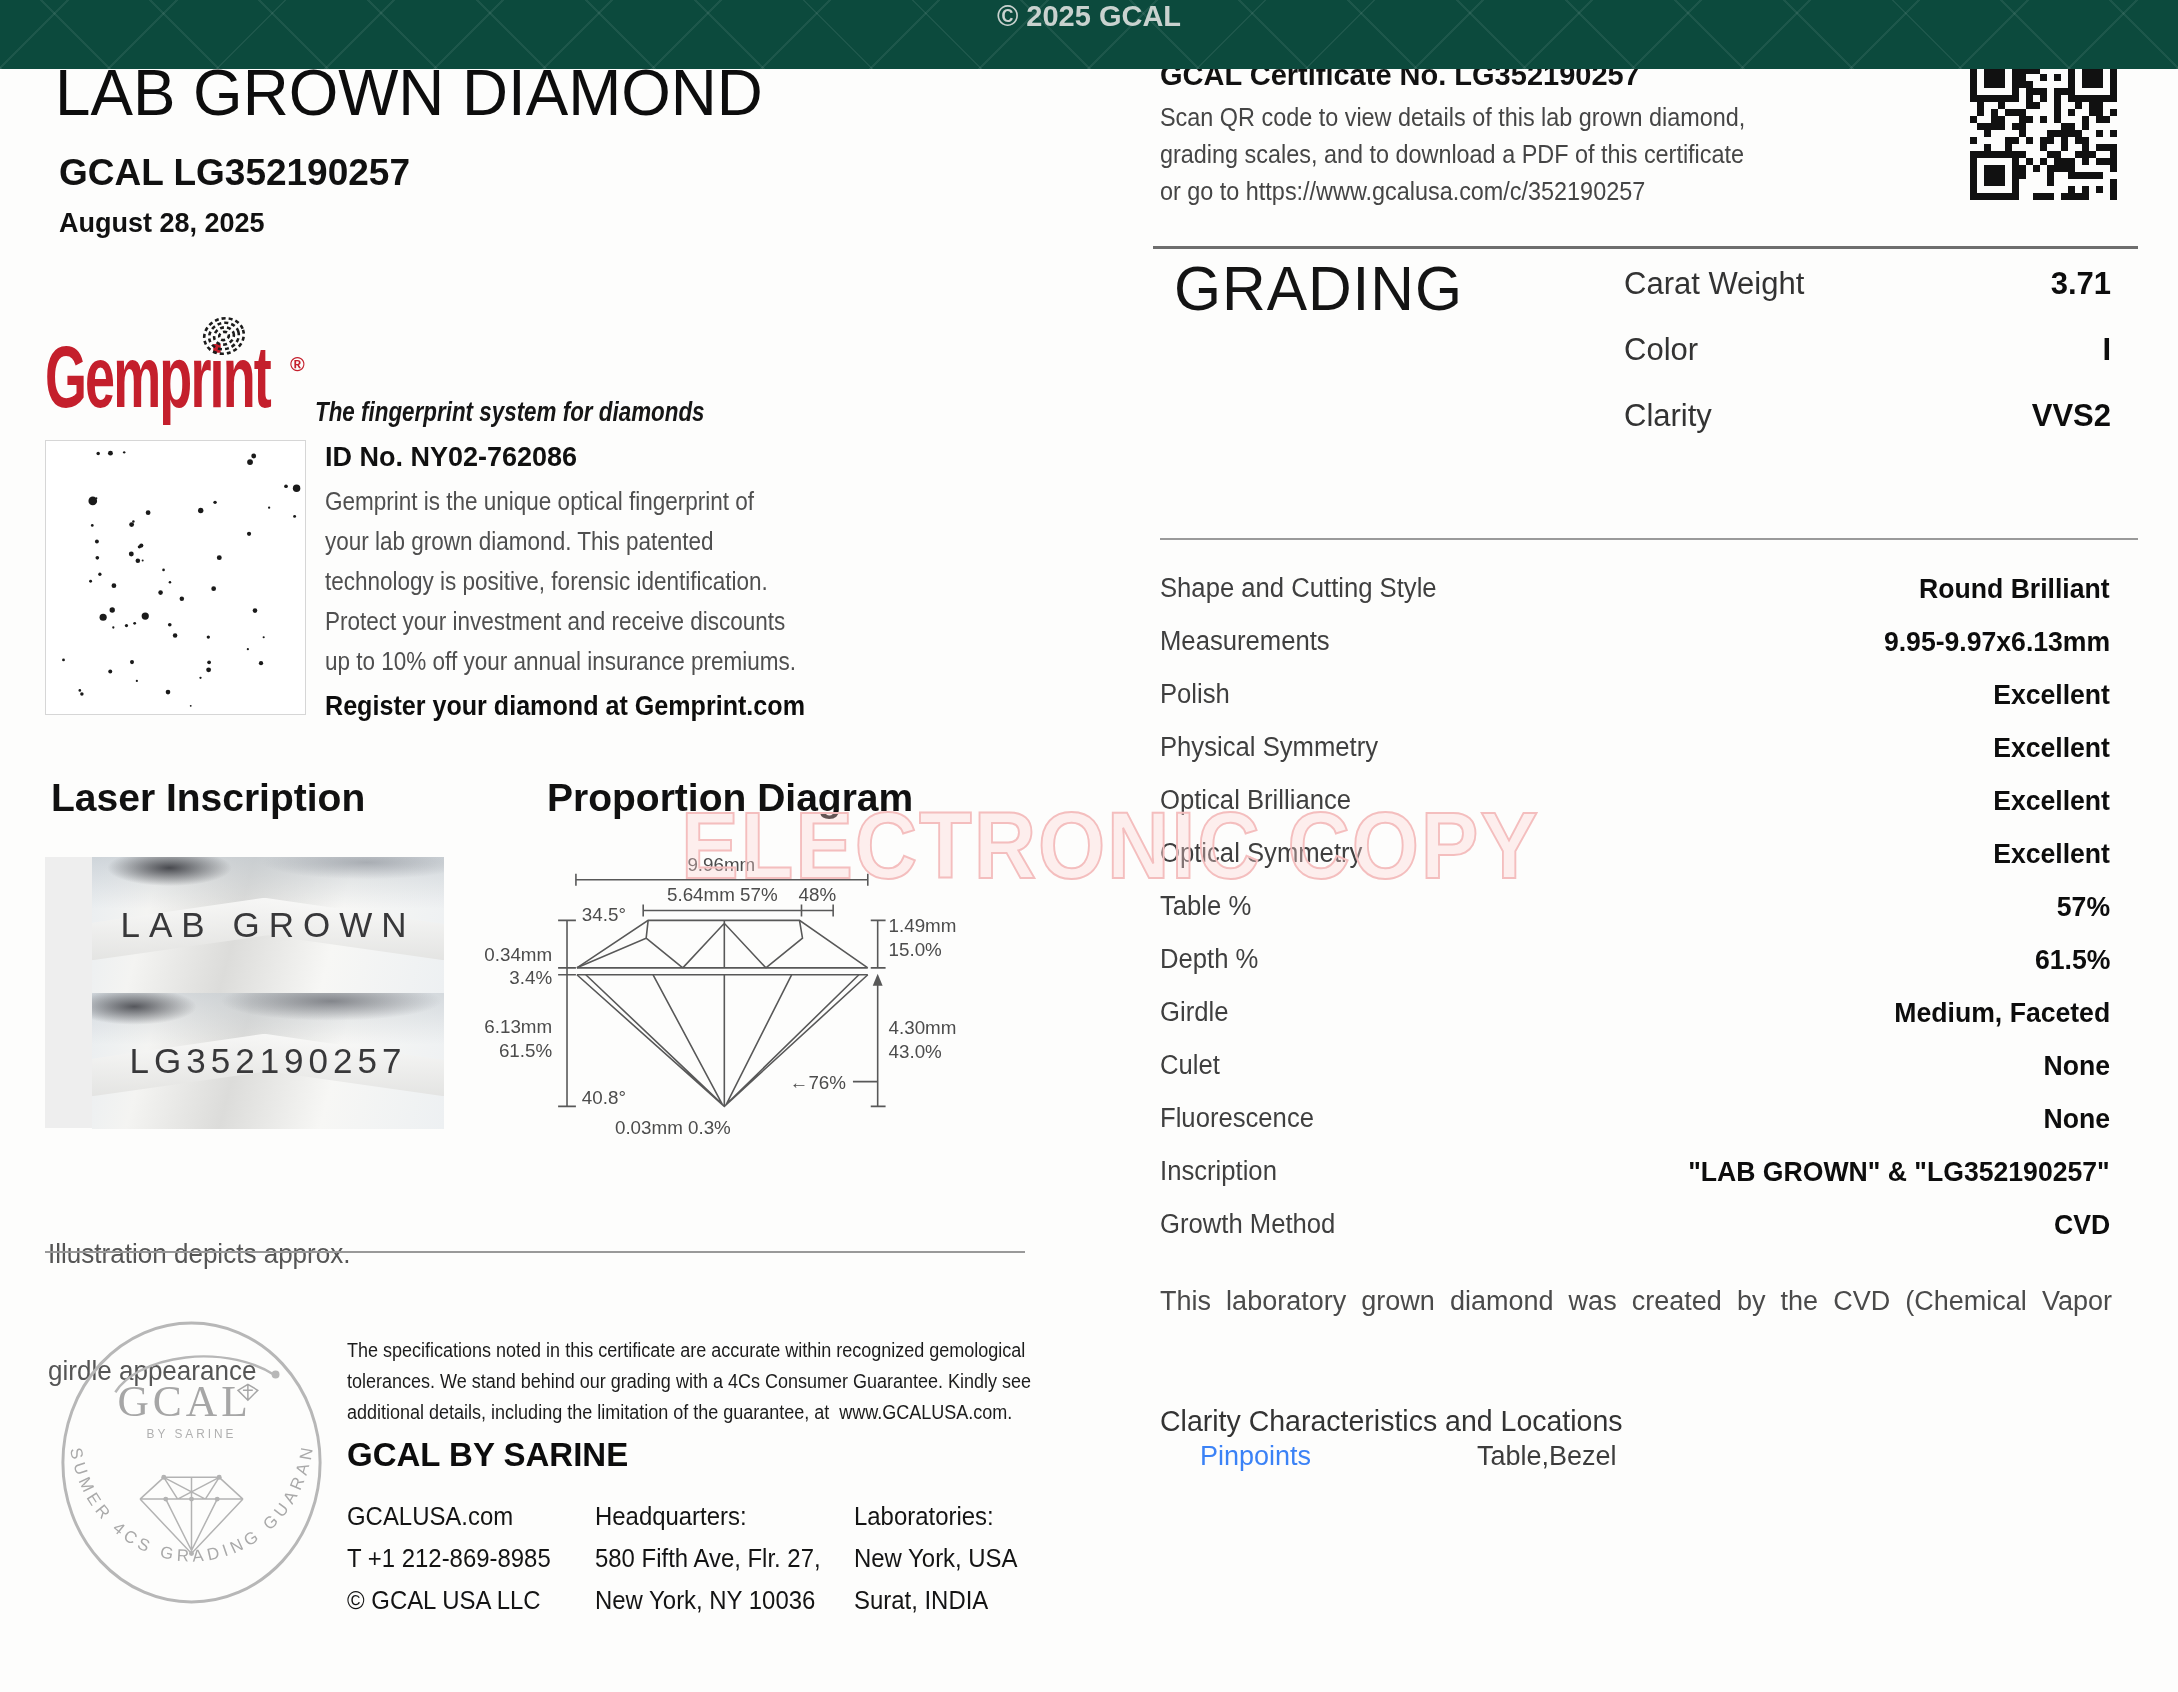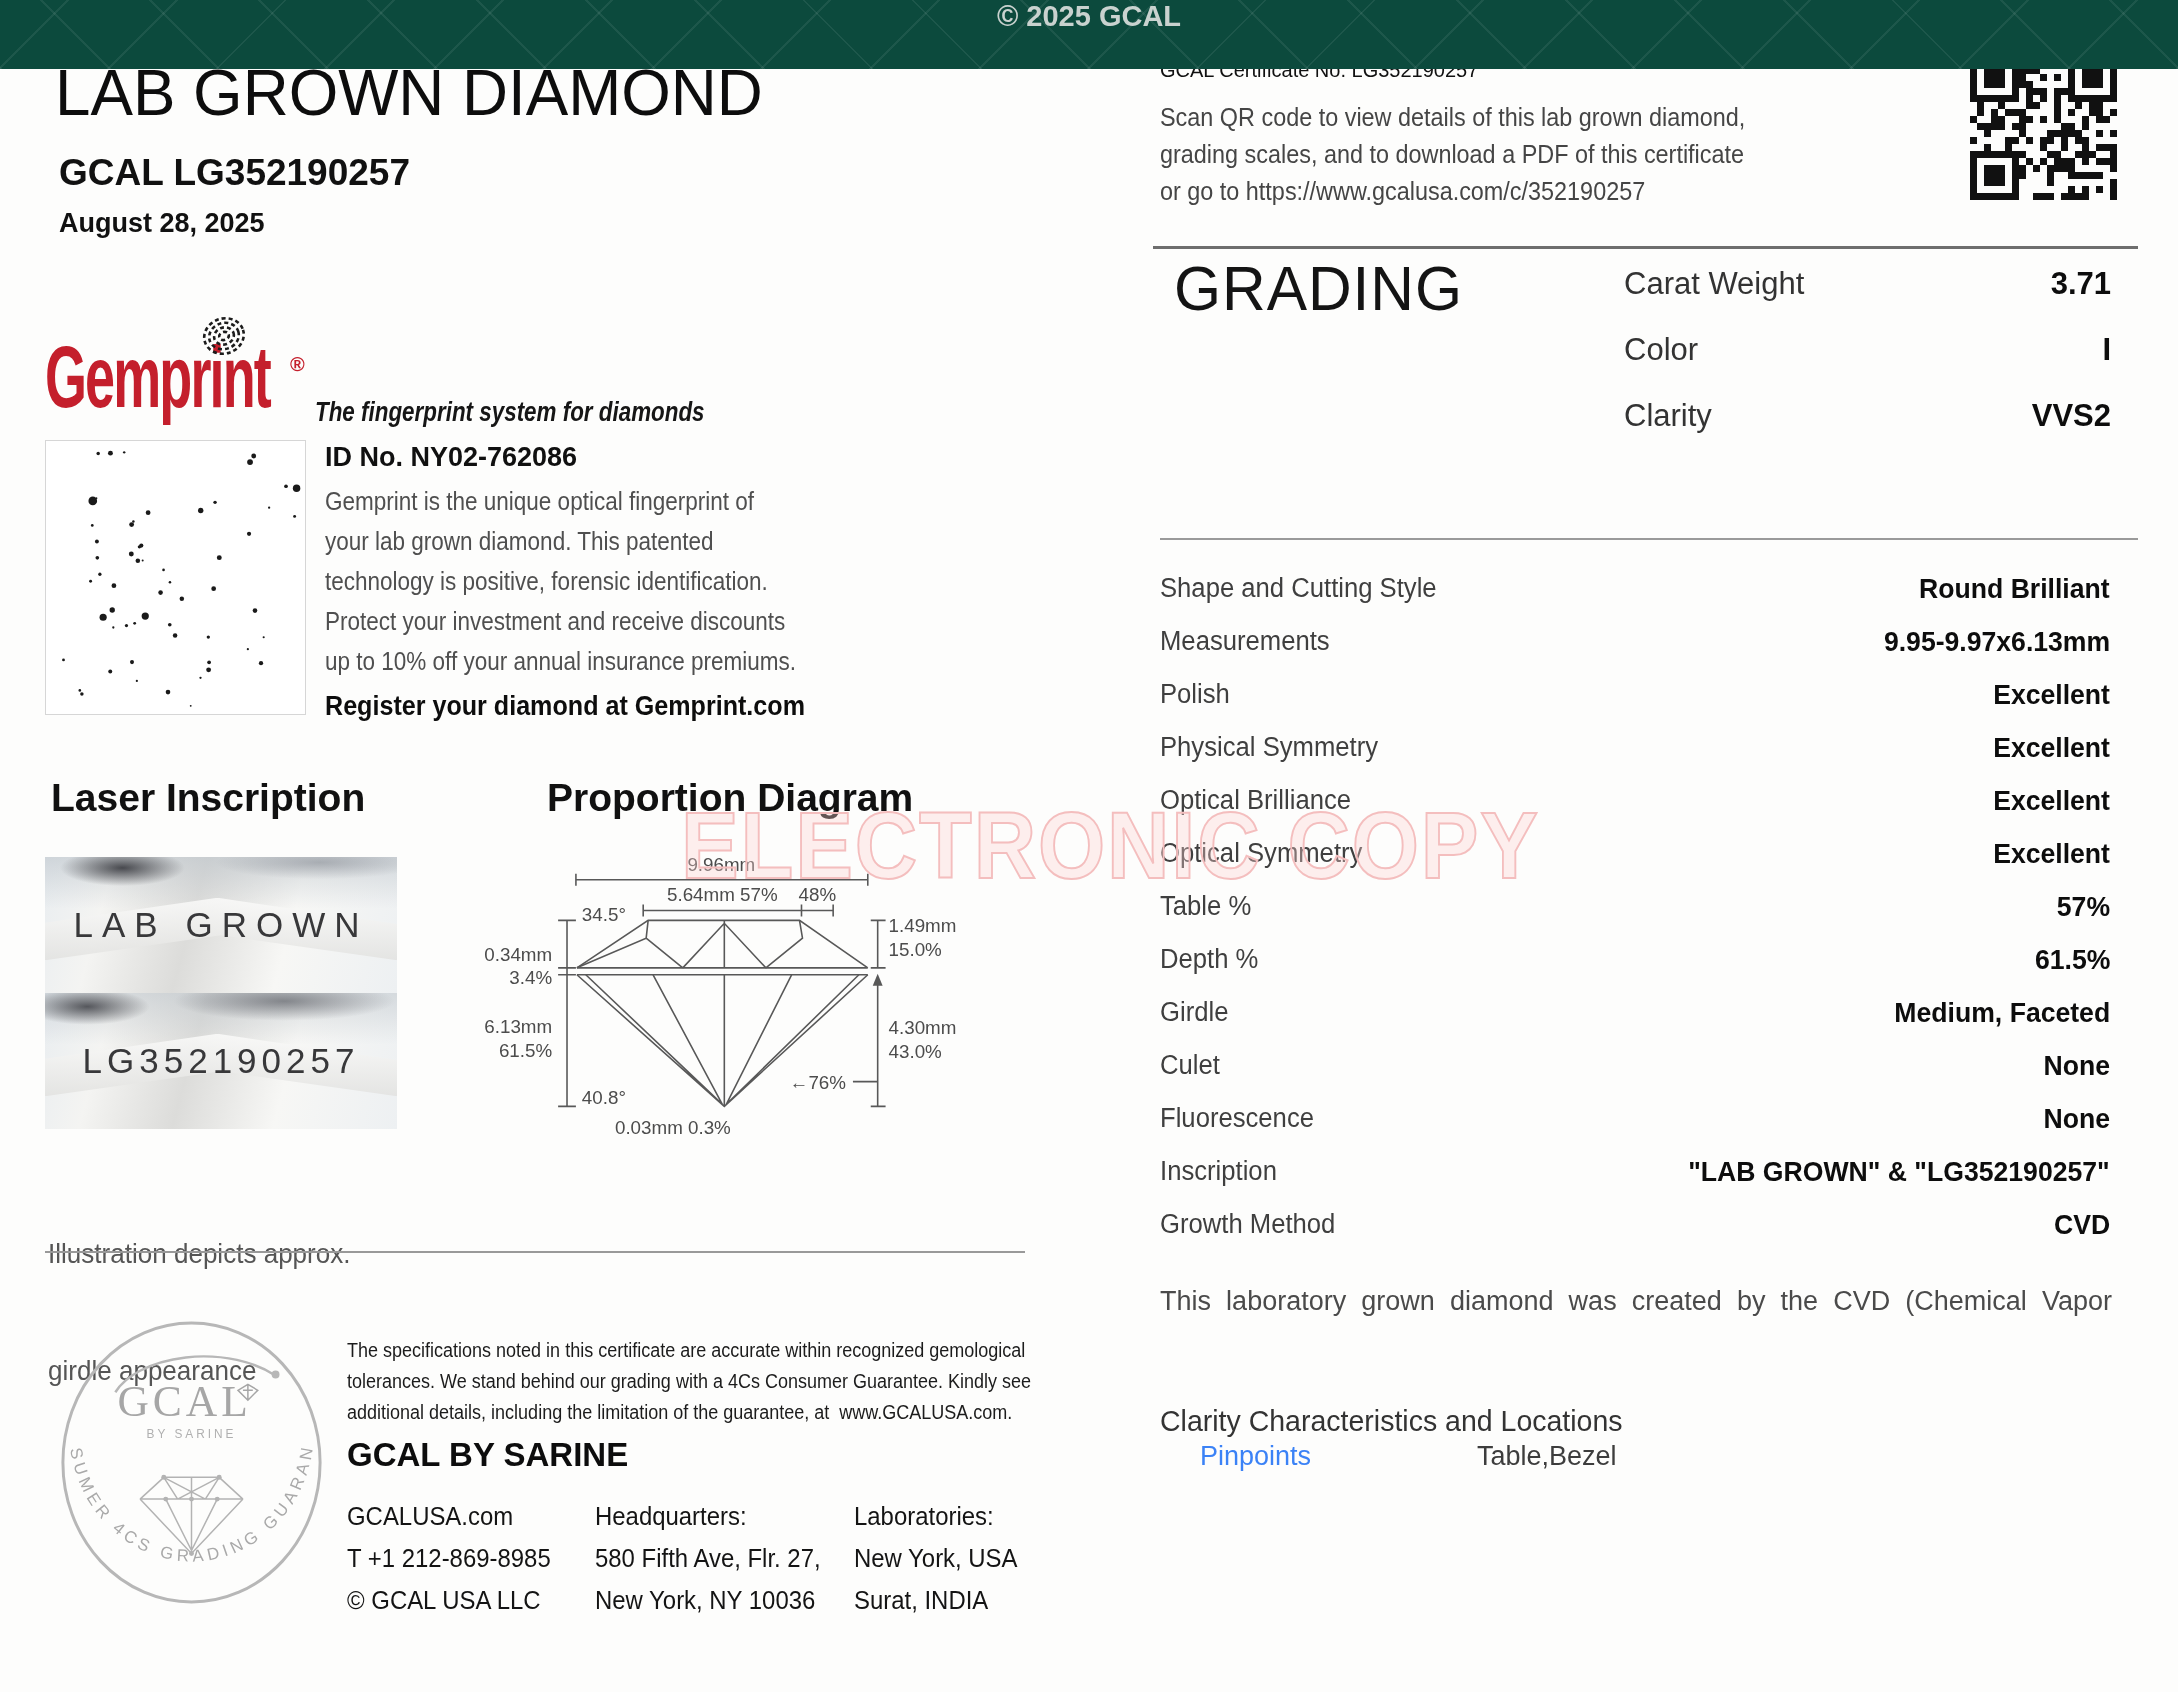--- a/index.html
+++ b/index.html
@@ -30,21 +30,21 @@
   #gemid{left:325px;top:442px;}
   #gpid{font-size:27px;font-weight:700;color:#101010;white-space:pre;}
   .gpdesc{font-size:25px;color:#4f4f4f;line-height:40px;white-space:pre;transform:scaleX(.9);transform-origin:0 0;}
   #gpcta{font-size:27px;font-weight:700;color:#0d0d0d;white-space:pre;transform:scaleX(.93);transform-origin:0 0;margin-top:10px;}
 
   #lih{left:51px;top:776px;font-size:39px;font-weight:700;}
   #pdh{left:547px;top:776px;font-size:39px;font-weight:700;}
 
   #laser{left:45px;top:857px;width:352px;height:271px;background:#eee;}
   .seg{position:relative;width:352px;height:136px;overflow:hidden;
-       background:linear-gradient(105deg,#e9edf0 0%,#f4f4f2 18%,#dcdcda 42%,#f7f7f5 68%,#edf0f2 100%);}
+       background:linear-gradient(105deg,#e9edf0 0%,#f4f4f2 18%,#dcdcda 42%,#f7f7f5 68%,#edf0f2 100%);margin-left:47px;}
   .seg::before{content:"";position:absolute;inset:0;
        background:radial-gradient(89px 26px at 22% 8%,rgba(35,36,42,.8),transparent 70%),
                   radial-gradient(149px 24px at 78% 4%,rgba(110,115,125,.45),transparent 70%),
                   linear-gradient(180deg,rgba(185,193,200,.55),transparent 38%);}
   .seg.s2::before{background:radial-gradient(89px 26px at 12% 10%,rgba(40,41,47,.75),transparent 70%),
                   radial-gradient(158px 28px at 68% 6%,rgba(60,62,70,.55),transparent 70%),
                   linear-gradient(180deg,rgba(185,193,200,.5),transparent 38%);}
   .seg::after{content:"";position:absolute;left:0;right:0;top:30%;height:46%;
        background:linear-gradient(180deg,#fbfbfa,#e2e2e0);
        clip-path:polygon(0 40%,49% 0,100% 42%,100% 100%,50% 60%,0 100%);opacity:.85;}
@@ -61,21 +61,21 @@
   #seal{left:54px;top:1315px;}
   #disclaimer{left:347px;top:1335px;}
   .dline{font-size:20px;color:#1c1c1c;line-height:31px;white-space:pre;transform:scaleX(.9);transform-origin:0 0;}
   #company{left:347px;top:1436px;font-size:33px;font-weight:700;color:#0d0d0d;}
   #contacts{left:347px;top:1495px;display:flex;}
   .ccol{line-height:42px;}
   .ccol .cl{font-size:26px;color:#141414;white-space:pre;transform:scaleX(.92);transform-origin:0 0;}
   #c1{width:248px;} #c2{width:259px;} #c3{width:238px;}
 
   
-  #certtitle{left:1160px;top:59px;font-size:20px;font-weight:400;white-space:pre;}
+  #certtitle{left:1160px;top:59px;font-size:29px;font-weight:700;white-space:pre;}
   #scan{left:1160px;top:99px;}
   .scl{font-size:26px;color:#454545;line-height:37px;white-space:pre;transform:scaleX(.9);transform-origin:0 0;}
   #qr{left:1970px;top:53px;width:147px;height:147px;}
 
   #fourc-head{left:1160px;top:253px;width:317px;text-align:center;color:#141414;}
   #fc1{font-size:76px;line-height:79px;}
   #fc2{font-size:63px;line-height:71px;letter-spacing:1px;transform:scaleX(.96);transform-origin:50% 0;}
   #fourc-rows{left:1624px;top:251px;width:487px;}
   .crow{height:66px;display:flex;justify-content:space-between;align-items:center;gap:40px;}
   .crow .cl4{font-size:31px;color:#333;}

